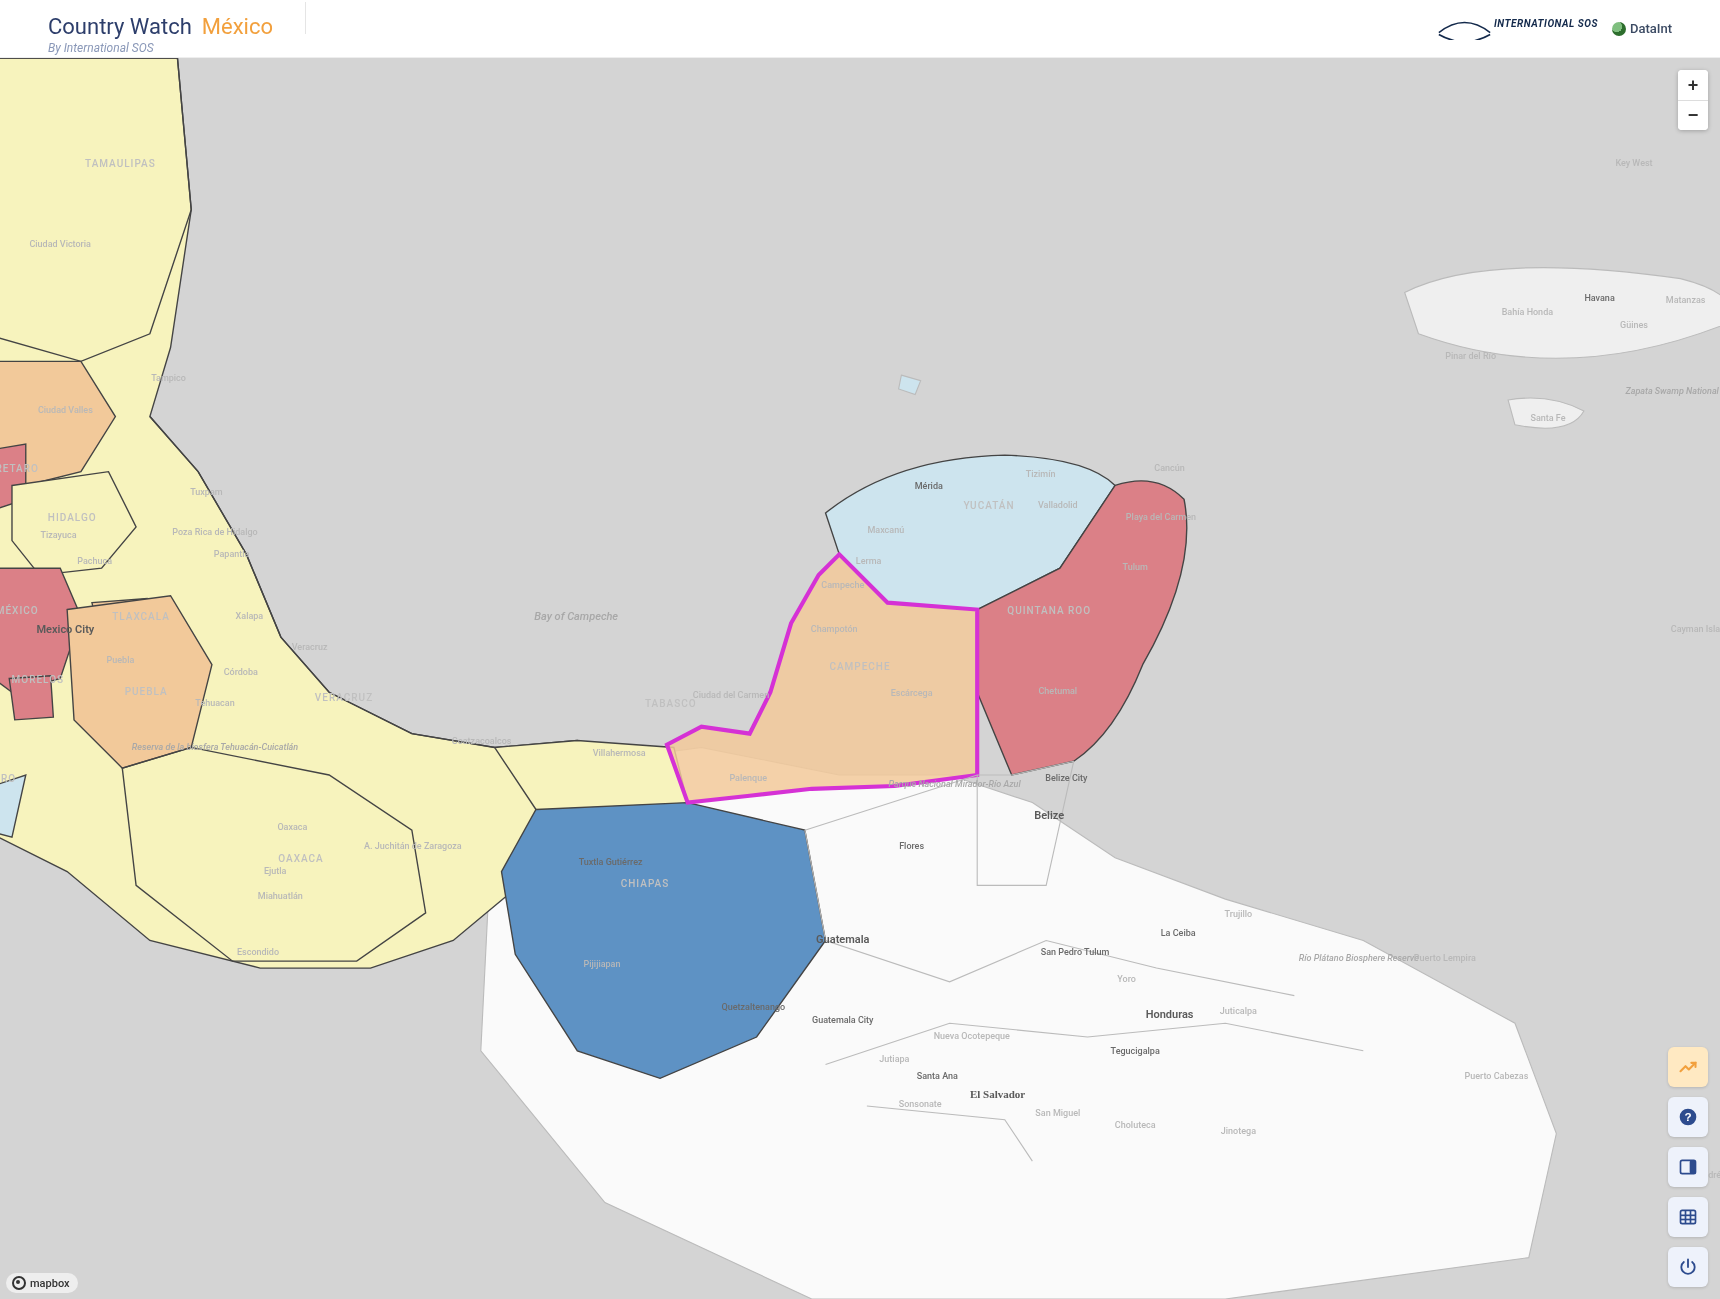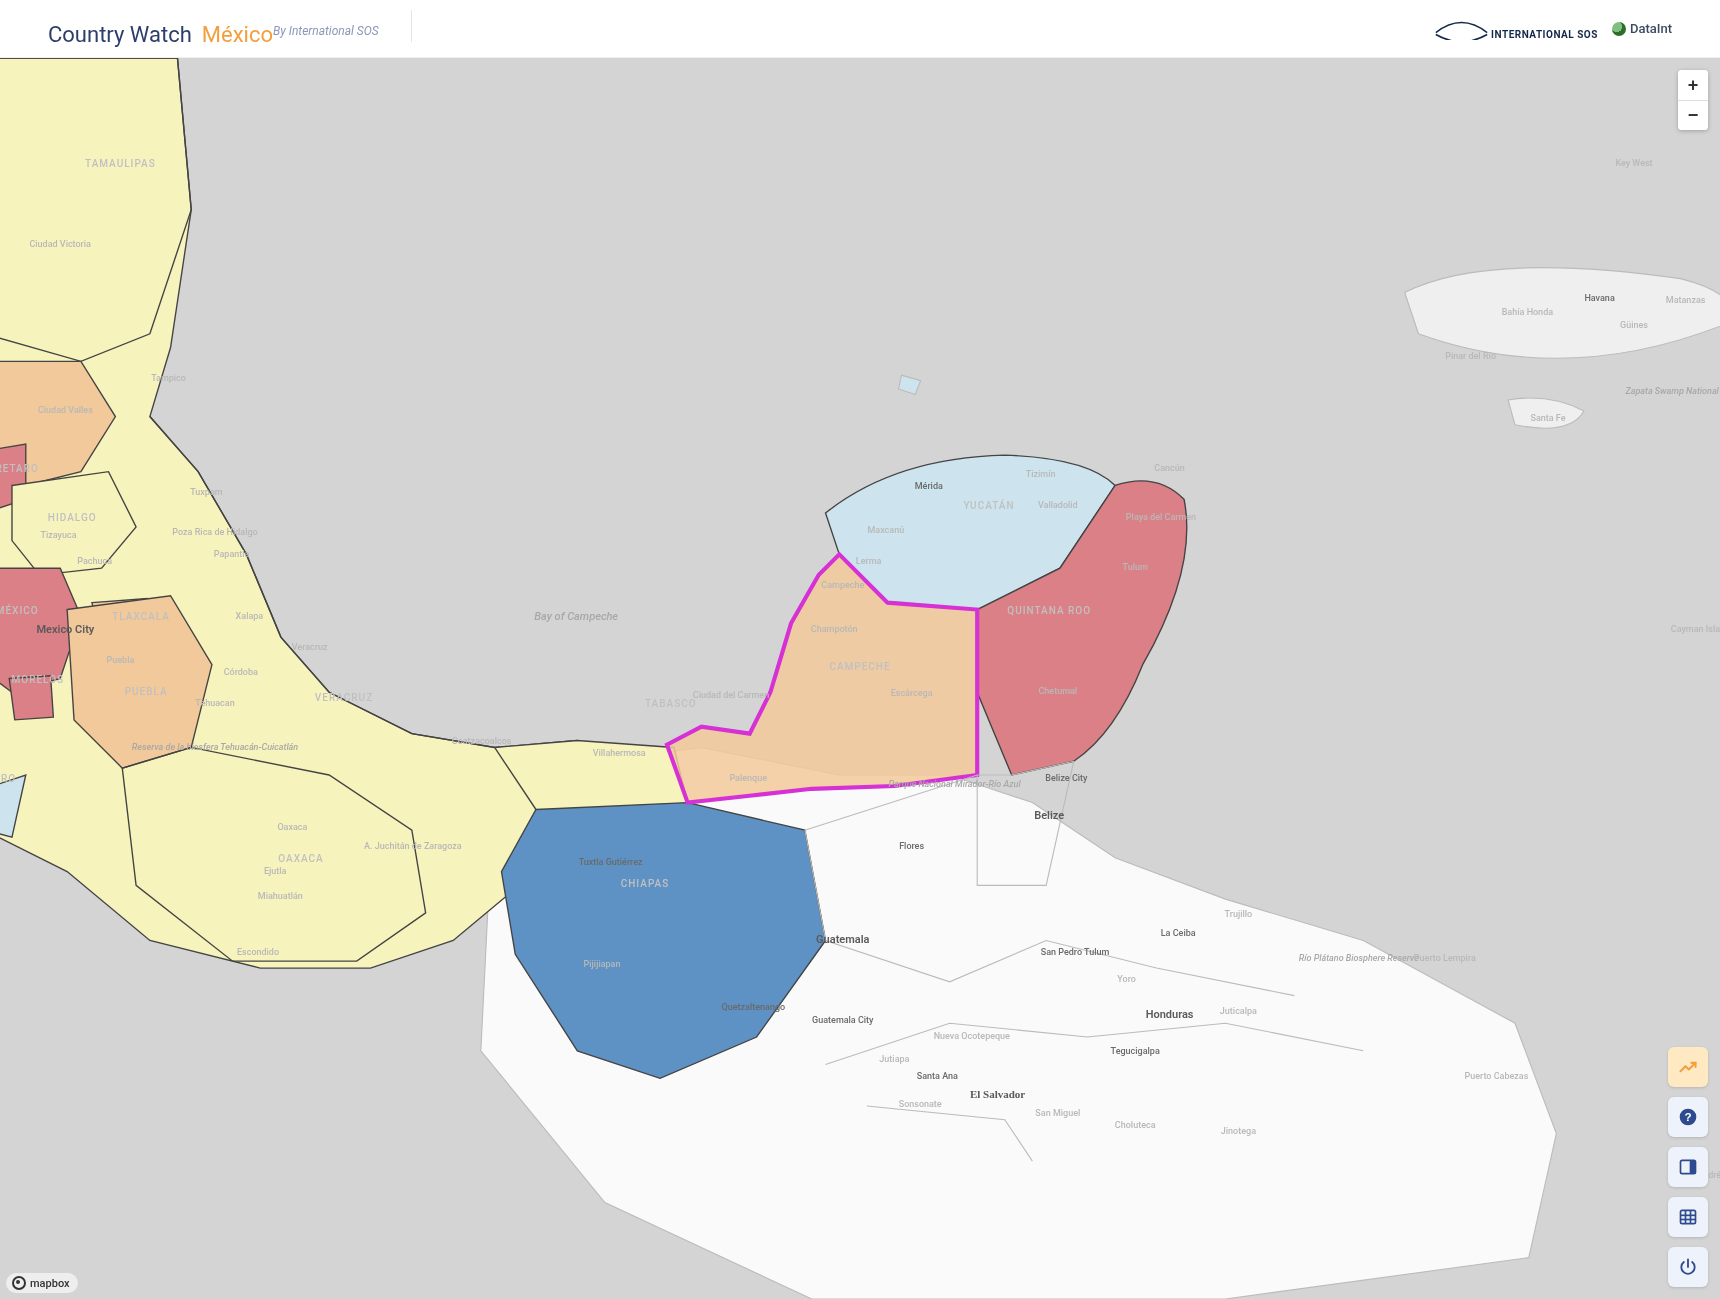--- a/index.html
+++ b/index.html
@@ -1,27 +1,27 @@
 <!DOCTYPE html>
 <html><head>
 <meta charset="utf-8">
 <style>
   * { box-sizing: border-box; margin: 0; padding: 0; }
   html, body { width: 100%; height: 100%; font-family: -apple-system, BlinkMacSystemFont, "Segoe UI", Roboto, Helvetica, Arial, sans-serif; background: #f5f5f5; overflow: hidden; }
   .app { display: flex; flex-direction: column; width: 100%; height: 100%; }
   .header { background: #fff; height: 58px; display: flex; align-items: center; justify-content: space-between; padding: 0 48px 0 48px; border-bottom: 1px solid #eee; }
   .header-left { display: flex; align-items: baseline; gap: 14px; }
-  .title-block { display: flex; flex-direction: row; }
+  .title-block { display: flex; flex-direction: column; }
   .title-line { display: flex; align-items: baseline; gap: 10px; }
   .app-title { font-size: 22px; font-weight: 400; color: #2d3e6b; }
   .country-name { font-size: 22px; font-weight: 400; color: #f2a03d; }
   .byline { font-size: 12px; font-style: italic; color: #8a98b8; margin-top: 2px; }
   .header-divider { width: 1px; height: 32px; background: #e5e5e5; margin-left: 18px; }
   .header-right { display: flex; align-items: center; gap: 14px; }
-  .logo-isos { display: flex; align-items: flex-end; gap: 2px; color: #13294b; font-size: 10px; font-weight: 700; letter-spacing: .5px; }
+  .logo-isos { display: flex; align-items: flex-start; gap: 2px; color: #13294b; font-size: 10px; font-weight: 700; letter-spacing: .5px; font-style: italic; }
   .logo-isos svg { height: 22px; }
   .logo-dataint { display: flex; align-items: center; gap: 4px; color: #3b4a63; font-size: 13px; font-weight: 500; }
   .logo-dataint .globe { width: 14px; height: 14px; border-radius: 50%; background: radial-gradient(circle at 35% 35%, #7fbf7f 0 40%, #2d6e2d 41% 100%); }
 
   .map-wrap { position: relative; flex: 1; background: #d4d4d4; overflow: hidden; }
   .map-svg { position: absolute; inset: 0; width: 100%; height: 100%; }
 
   
   .map-label { position: absolute; font-size: 11px; color: #6a6a6a; white-space: nowrap; transform: translate(-50%, -50%); pointer-events: none; font-weight: 500; }
   .map-label.faint { color: #b8b8b8; }

